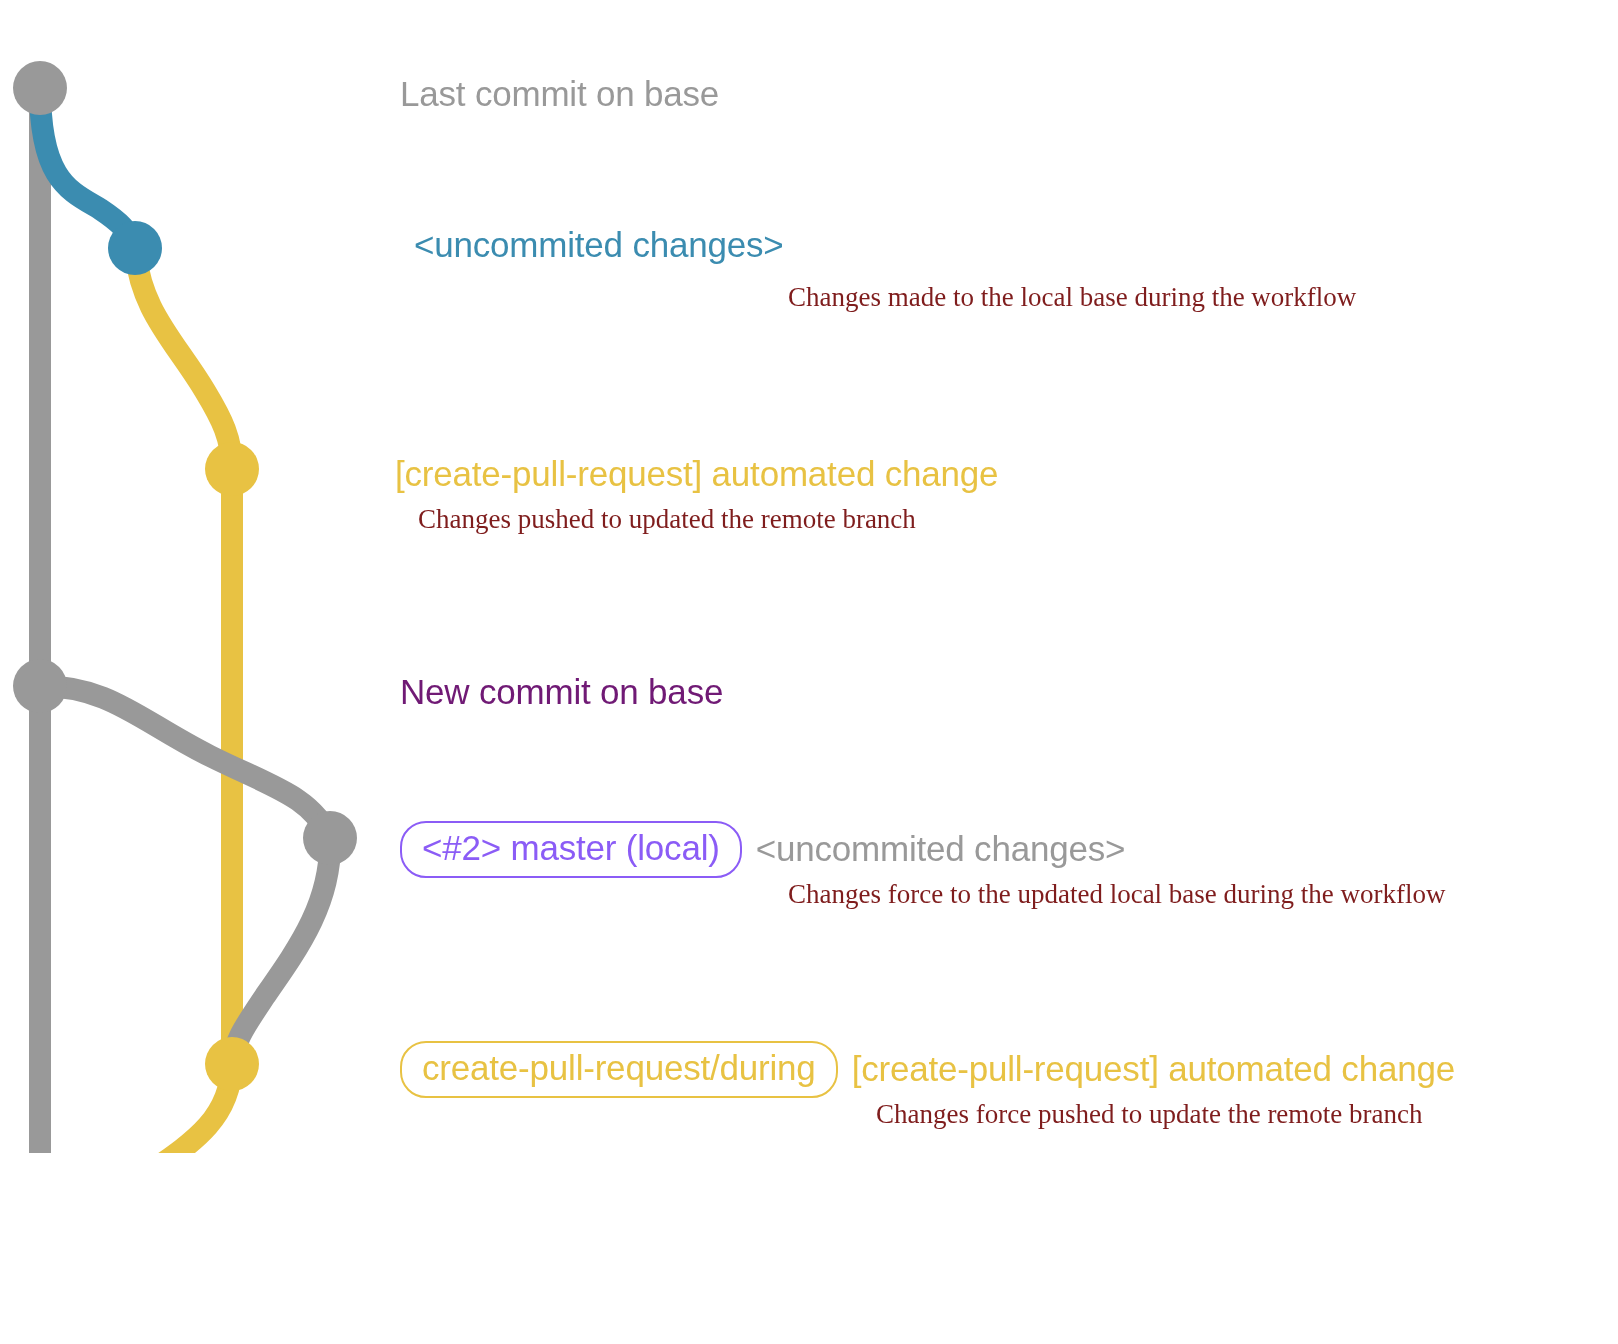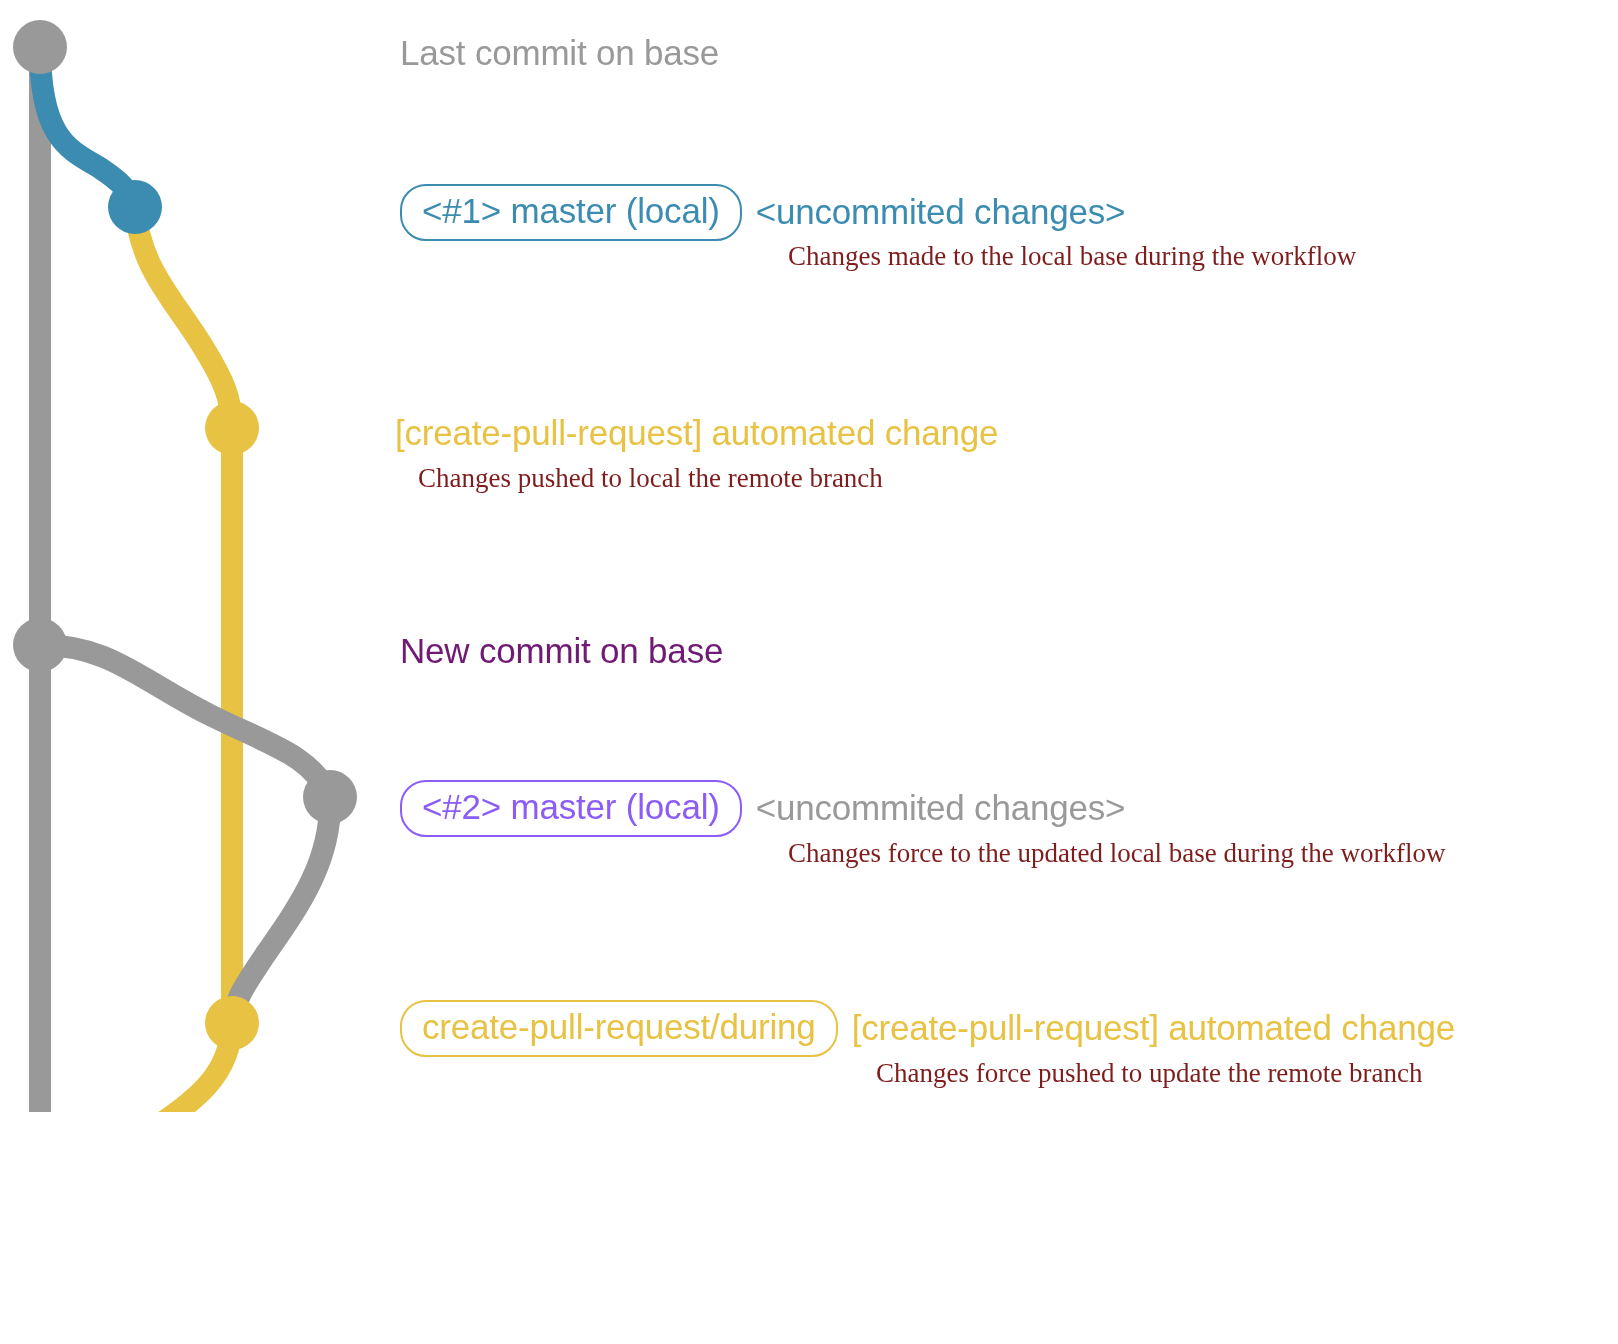--- a/index.html
+++ b/index.html
@@ -7,20 +7,21 @@
     padding: 0;
     background: #ffffff;
   }
   #page {
     position: relative;
     width: 1618px;
     height: 1112px;
     background: #ffffff;
     overflow: hidden;
     font-family: "Liberation Sans", sans-serif;
+    margin-top: 41px;
   }
   #graph-svg {
     position: absolute;
     left: 0;
     top: 0;
     width: 1618px;
     height: 1344px;
   }
   .row {
     position: absolute;
@@ -84,28 +85,27 @@
     <circle cx="232" cy="428" r="27" fill="#e8c243"></circle>
     <circle cx="40" cy="645" r="27" fill="#999999"></circle>
     <circle cx="330" cy="797" r="27" fill="#999999"></circle>
     <circle cx="232" cy="1023" r="27" fill="#e8c243"></circle>
     <circle cx="40" cy="1243" r="27" fill="#999999"></circle>
   </svg>
 
   <div class="plain label-sans" style="left:400px; top:33px; color:#999999;">Last commit on base</div>
 
   <div class="row" style="left:400px; top:184px;">
-    <span class="badge" style="color:#3b8cb0;">&lt;#1&gt; master (local)</span>
     <span class="badge-gap"></span>
     <span class="label-sans" style="color:#3b8cb0;">&lt;uncommited changes&gt;</span>
   </div>
   <div class="desc" style="left:788px; top:241px;">Changes made to the local base during the workflow</div>
 
   <div class="plain label-sans" style="left:395px; top:413px; color:#e8c243;">[create-pull-request] automated change</div>
-  <div class="desc" style="left:418px; top:463px;">Changes pushed to local the remote branch</div>
+  <div class="desc" style="left:418px; top:463px;">Changes pushed to updated the remote branch</div>
 
   <div class="plain label-sans" style="left:400px; top:631px; color:#701a75;">New commit on base</div>
 
   <div class="row" style="left:400px; top:780px;">
     <span class="badge" style="color:#8b5cf6;">&lt;#2&gt; master (local)</span>
     <span class="badge-gap"></span>
     <span class="label-sans" style="color:#999999;">&lt;uncommited changes&gt;</span>
   </div>
   <div class="desc" style="left:788px; top:838px;">Changes force to the updated local base during the workflow</div>
 

